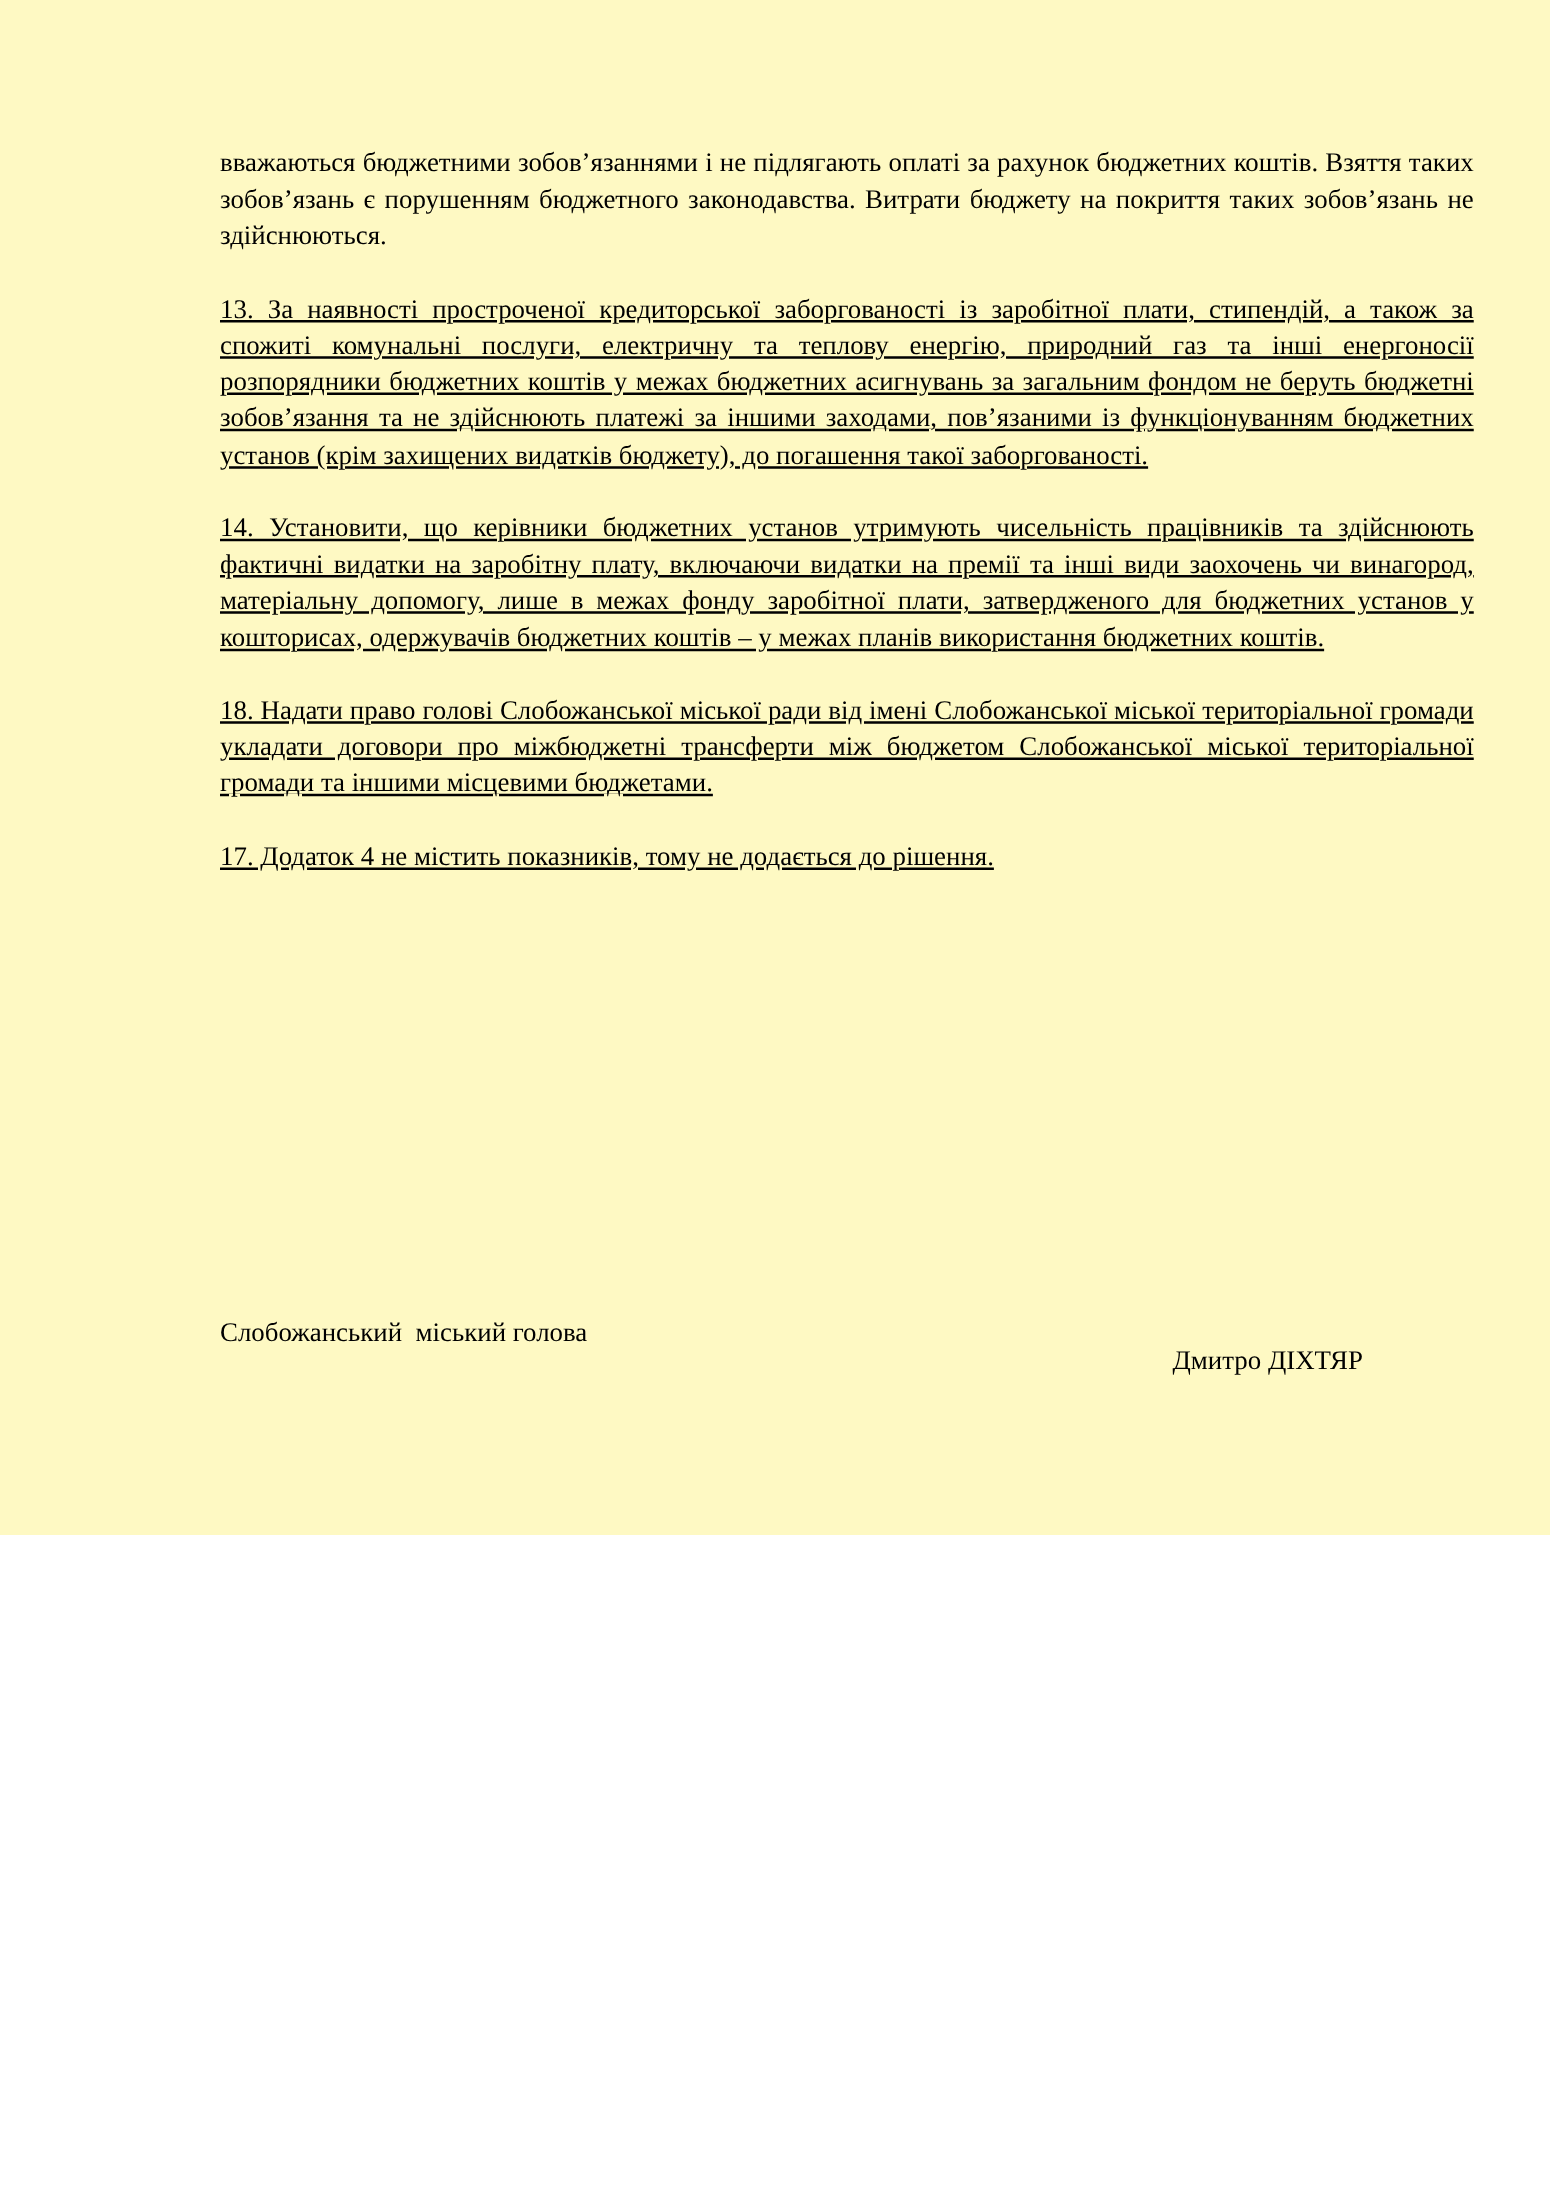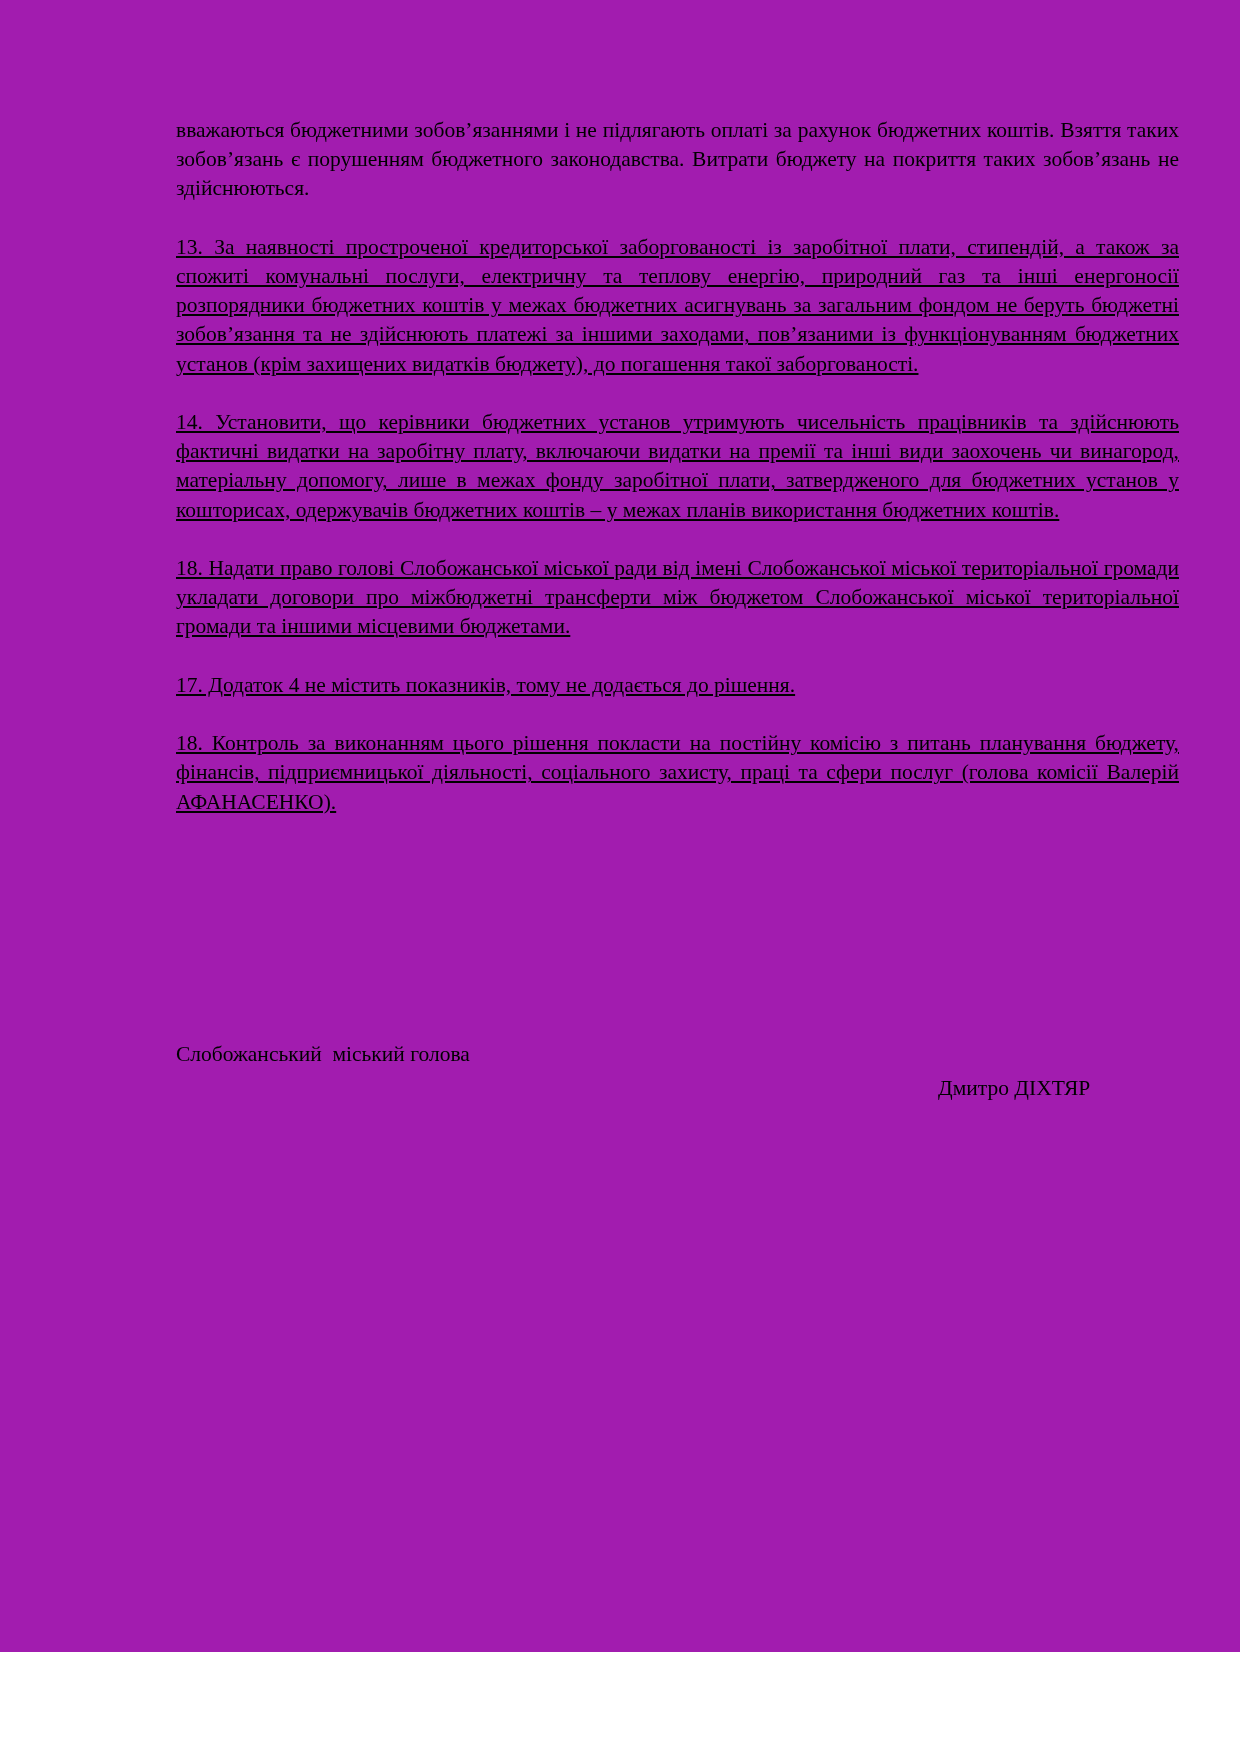--- a/index.html
+++ b/index.html
@@ -13,22 +13,22 @@
       position: relative;
       overflow: hidden;
       font-family: "Liberation Serif", "DejaVu Serif", serif;
       color: #000000;
     }
     .page {
       position: absolute;
       left: 0;
       top: 0;
       width: 1240px;
-      height: 1652px;
-      background: #a21caf;
+      height: 1228px;
+      background: #fef9c3;
     }
     .content {
       position: absolute;
       left: 176px;
       top: 116px;
       width: 1003px;
     }
     .para {
       margin: 0;
       font-size: 21.5px;
@@ -46,41 +46,40 @@
       top: 1040px;
       left: 176px;
       width: 1003px;
       height: 30px;
       font-size: 21.5px;
       line-height: 29px;
     }
     .sig-title {
       position: absolute;
       left: 0;
-      top: 0;
+      top: 12px;
       white-space: pre;
     }
     .sig-name {
       position: absolute;
       left: 762px;
       top: 0;
       white-space: pre;
       margin-top: 34px;
     }
   </style>
 </head>
 <body>
 
 <div class="page">
   <div class="content">
     <p class="para">вважаються бюджетними зобов’язаннями і не підлягають оплаті за рахунок бюджетних коштів. Взяття таких зобов’язань є порушенням бюджетного законодавства. Витрати бюджету на покриття таких зобов’язань не здійснюються.</p>
     <p class="para">13. За наявності простроченої кредиторської заборгованості із заробітної плати, стипендій, а також за спожиті комунальні послуги, електричну та теплову енергію, природний газ та інші енергоносії розпорядники бюджетних коштів у межах бюджетних асигнувань за загальним фондом не беруть бюджетні зобов’язання та не здійснюють платежі за іншими заходами, пов’язаними із функціонуванням бюджетних установ (крім захищених видатків бюджету), до погашення такої заборгованості.</p>
     <p class="para">14. Установити, що керівники бюджетних установ утримують чисельність працівників та здійснюють фактичні видатки на заробітну плату, включаючи видатки на премії та інші види заохочень чи винагород, матеріальну допомогу, лише в межах фонду заробітної плати, затвердженого для бюджетних установ у кошторисах, одержувачів бюджетних коштів – у межах планів використання бюджетних коштів.</p>
     <p class="para">18. Надати право голові Слобожанської міської ради від імені Слобожанської міської територіальної громади укладати договори про міжбюджетні трансферти між бюджетом Слобожанської міської територіальної громади та іншими місцевими бюджетами.</p>
     <p class="para">17. Додаток 4 не містить показників, тому не додається до рішення.</p>
-    <p class="para">18. Контроль за виконанням цього рішення покласти на постійну комісію з питань планування бюджету, фінансів, підприємницької діяльності, соціального захисту, праці  та сфери послуг (голова комісії Валерій  АФАНАСЕНКО).</p>
   </div>
 
   <div class="signature">
     <span class="sig-title">Слобожанський  міський голова</span>
     <span class="sig-name">Дмитро ДІХТЯР</span>
   </div>
 </div>
 
 </body></html>

